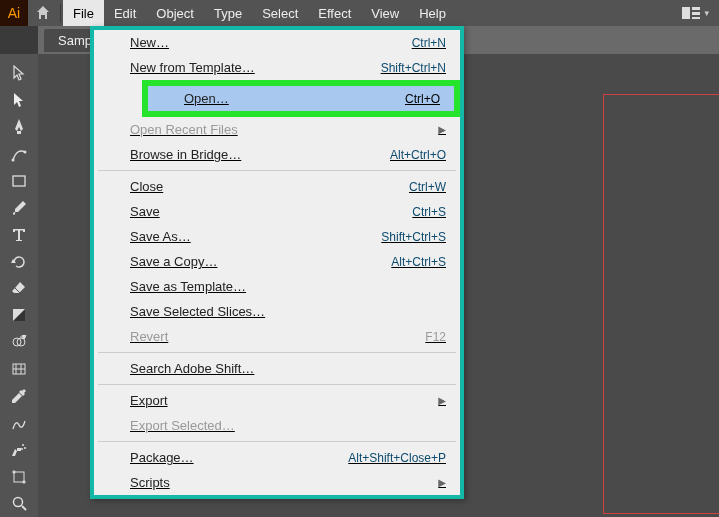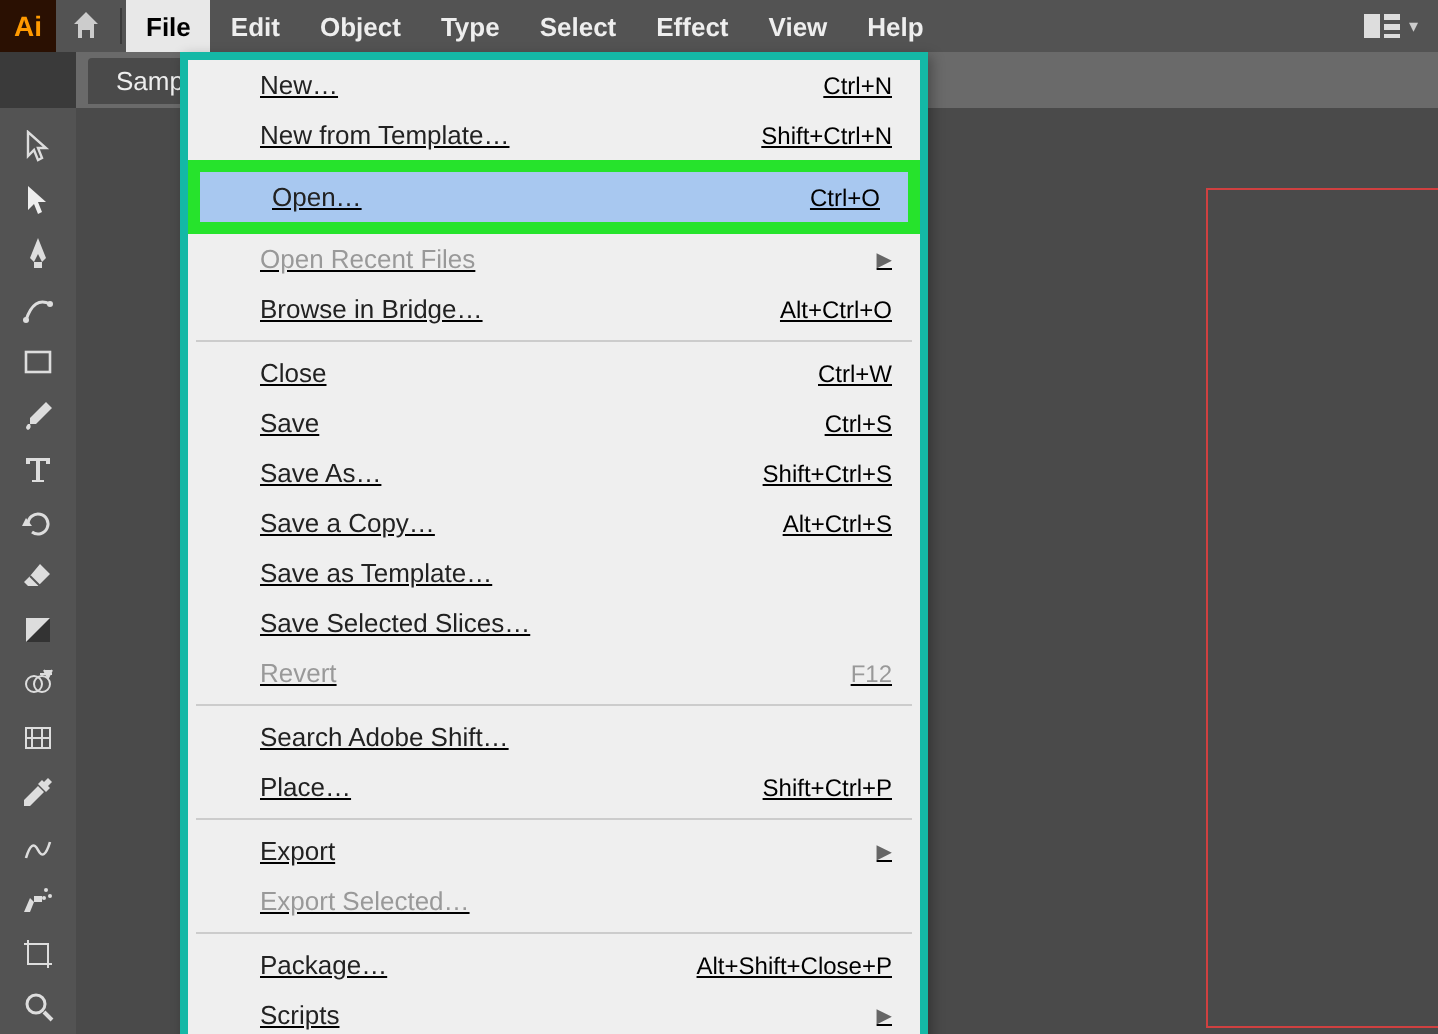--- a/index.html
+++ b/index.html
@@ -25,21 +25,21 @@
       padding: 0;
     }
     .app-icon {
       width: 28px;
       height: 26px;
       background: #2a1002;
       display: flex;
       align-items: center;
       justify-content: center;
       color: #ff9a00;
-      font-weight: bold;
+      font-weight: normal;
       font-size: 14px;
     }
     .home-btn {
       width: 30px;
       height: 26px;
       display: flex;
       align-items: center;
       justify-content: center;
       color: #ccc;
     }
@@ -54,21 +54,20 @@
       align-items: center;
       height: 100%;
     }
     .menu-item {
       padding: 0 10px;
       height: 100%;
       display: flex;
       align-items: center;
       color: #eee;
       cursor: pointer;
-      font-weight: bold;
     }
     .menu-item.active {
       background: #e8e8e8;
       color: #000;
     }
     .menubar-right {
       margin-left: auto;
       display: flex;
       align-items: center;
       gap: 2px;
@@ -151,38 +150,39 @@
       padding: 4px 14px 4px 36px;
       color: #222;
       cursor: pointer;
       height: 25px;
     }
     .dd-item.disabled {
       color: #999;
       align-items: center;
     }
     .dd-item .shortcut {
-      color: #000000;
+      color: #0c4a6e;
       font-size: 12px;
     }
     .dd-item.disabled .shortcut {
       color: #999;
     }
     .dd-item .submenu-arrow {
       color: #666;
       font-size: 10px;
     }
     .dd-sep {
       height: 1px;
       background: #ccc;
       margin: 3px 4px;
     }
     .highlight-box {
       border: 6px solid #26e32c;
       padding: 0;
+      margin-left: 48px;
     }
     .highlight-box .dd-item {
       background: #a8c8f0;
     }
     .highlight-box .dd-item .shortcut {
       color: #000;
     }
     svg { display: block; }
   </style>
 </head>
@@ -382,24 +382,20 @@
       <span>Save Selected Slices…</span>
     </div>
   <div class="dd-item disabled">
       <span>Revert</span>
       <span class="shortcut">F12</span>
     </div>
   <div class="dd-sep"></div>
   <div class="dd-item">
       <span>Search Adobe Shift…</span>
     </div>
-  <div class="dd-item">
-      <span>Place…</span>
-      <span class="shortcut">Shift+Ctrl+P</span>
-    </div>
   <div class="dd-sep"></div>
   <div class="dd-item">
       <span>Export</span>
       <span class="submenu-arrow">▶</span>
     </div>
   <div class="dd-item disabled">
       <span>Export Selected…</span>
     </div>
   <div class="dd-sep"></div>
   <div class="dd-item">

